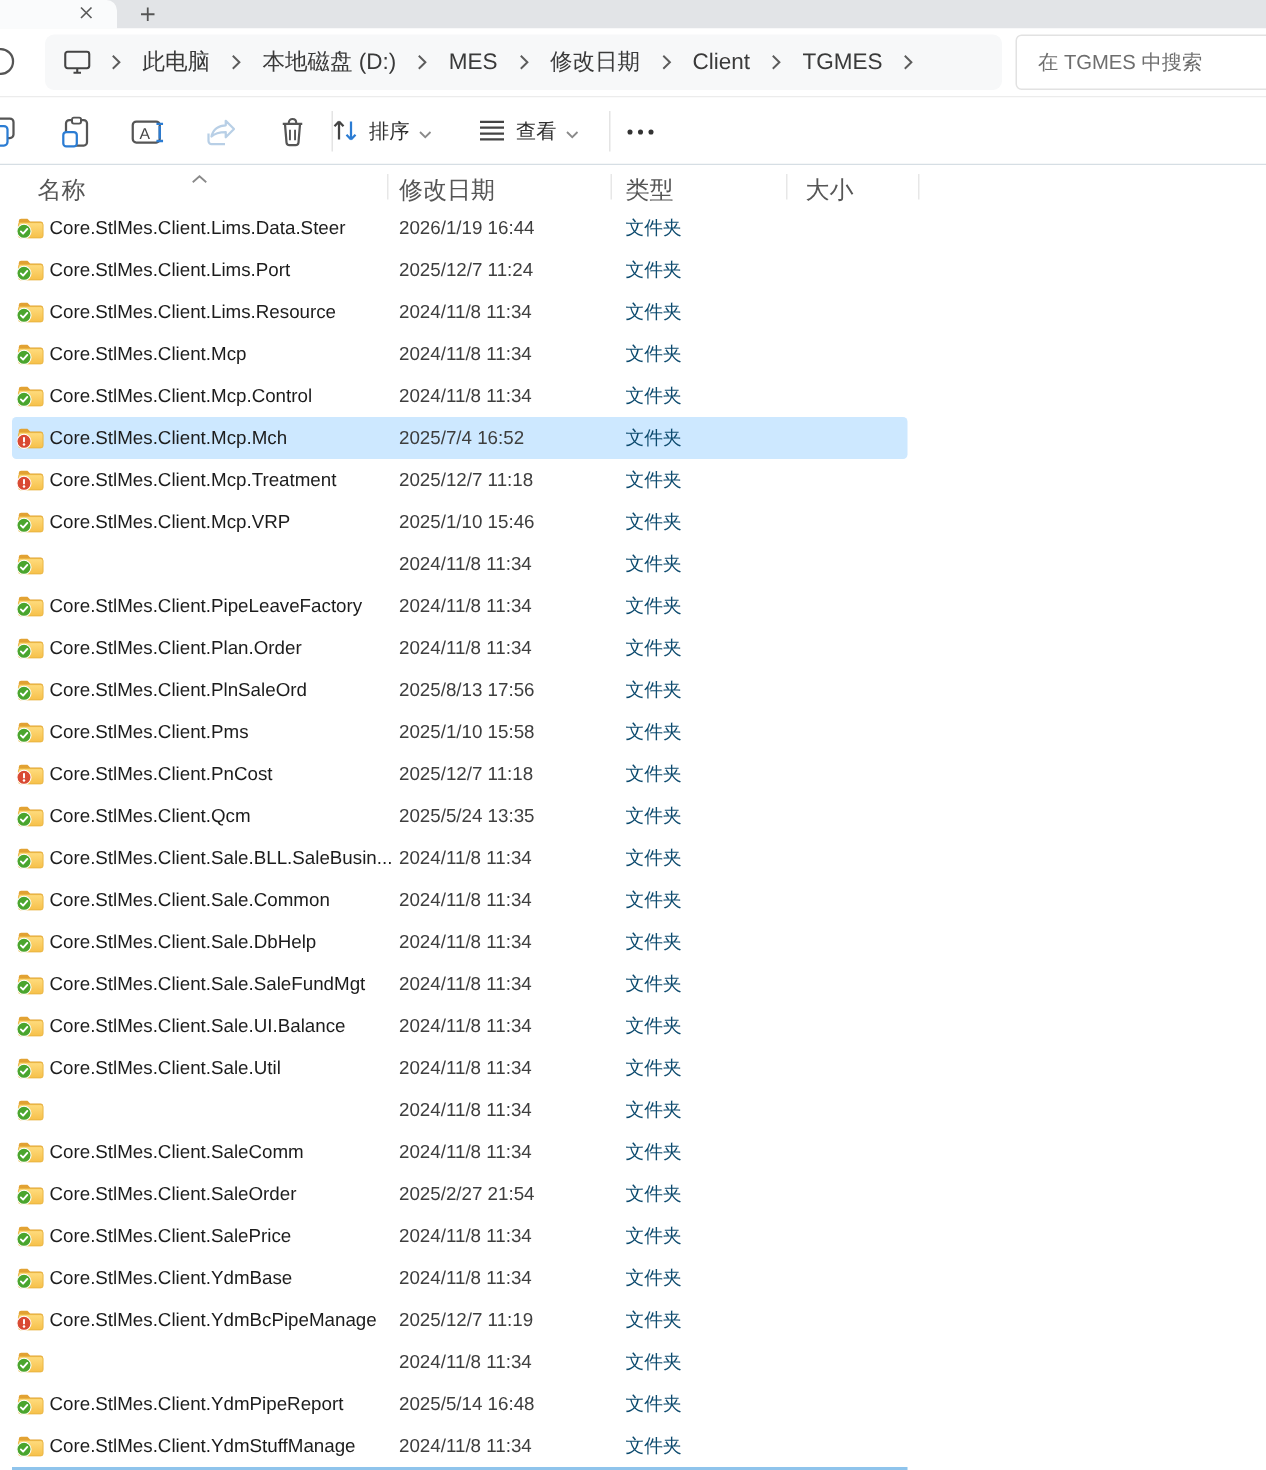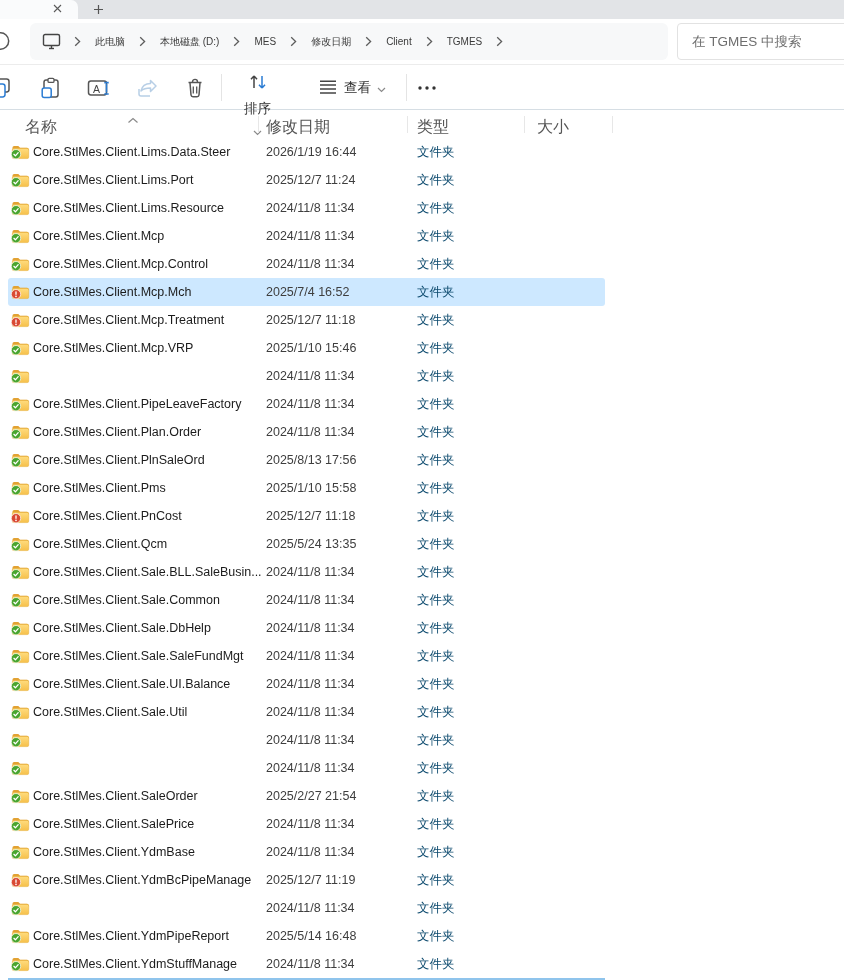--- a/index.html
+++ b/index.html
@@ -14,21 +14,21 @@
     border-top-right-radius:7px;}
   .tab-close{position:absolute;left:50px;top:1px;width:14px;height:14px;display:flex;
     align-items:center;justify-content:center;}
   .tab-new{position:absolute;left:90px;top:1px;width:16px;height:16px;display:flex;
     align-items:center;justify-content:center;}
   
   .addressrow{height:45px;background:#fff;position:relative;}
   .refresh-btn{position:absolute;left:-10px;top:11px;width:24px;height:24px;}
   .addressbar{position:absolute;left:30px;top:4px;width:638px;height:37px;background:#f7f8f9;
     border-radius:6px;display:flex;align-items:center;padding:0 12px;box-sizing:border-box;
-    font-size:10px;color:#3a3a3a;}
+    font-size:15px;color:#3a3a3a;}
   .crumb{padding:0 5px;white-space:nowrap;}
   .crumb-chev{margin:0 9px;display:flex;align-items:center;}
   .pc-icon{margin-right:4px;display:flex;align-items:center;}
   .searchbox{position:absolute;left:677px;top:4px;width:180px;height:37px;background:#fff;
     border:1px solid #e2e2e2;border-radius:4px;box-sizing:border-box;display:flex;
     align-items:center;padding-left:14px;font-size:13.5px;color:#6e6e6e;}
   .hdiv{height:1px;background:#ececec;}
   
   .toolbar{height:44px;background:#fff;position:relative;}
   .tbtn{position:absolute;top:8px;width:30px;height:30px;display:flex;align-items:center;
@@ -170,21 +170,21 @@
     <svg width="22" height="22" viewBox="0 0 22 22" fill="none">
       <path d="M4.5 5.5 h13" stroke="#555" stroke-width="1.5"></path>
       <path d="M8.5 5 c0-3.5 5-3.5 5 0" stroke="#555" stroke-width="1.4"></path>
       <path d="M6 5.8 l1 12.2 a2 2 0 0 0 2 1.8 h4 a2 2 0 0 0 2-1.8 l1-12.2" stroke="#555" stroke-width="1.5"></path>
       <path d="M9.3 9.5 v7 M12.7 9.5 v7" stroke="#555" stroke-width="1.3"></path>
     </svg>
   </div>
 
   <div class="tsep" style="left:221px;"></div>
 
-  <div class="tgroup" style="left:240px;flex-direction:column;">
+  <div class="tgroup" style="left:216px;">
     <span>
       <svg width="20" height="18" viewBox="0 0 20 18" fill="none">
         <path d="M6 15 V3 M6 3 L3 6.2 M6 3 L9 6.2" stroke="#444" stroke-width="1.5"></path>
         <path d="M14 3 V15 M14 15 L11 11.8 M14 15 L17 11.8" stroke="#2b7cd3" stroke-width="1.5"></path>
       </svg>
     </span>
     <span>排序</span>
     <span>
       <svg width="9" height="6" viewBox="0 0 9 6">
           <path d="M1 1 L4.5 4.5 L8 1" stroke="#8a8a8a" stroke-width="1.2" fill="none"></path>
@@ -639,20 +639,21 @@
             <linearGradient id="fg" x1="0" y1="0" x2="0" y2="1">
       <stop offset="0" stop-color="#ffdc7e"></stop>
               <stop offset="1" stop-color="#f6c04a"></stop>
     </linearGradient>
           </defs>
     <path d="M1.5 4.5 q0-1.6 1.6-1.6 h4.2 l1.8 1.8 h7 q1.6 0 1.6 1.6 v1 h-16.2z" fill="#e2a233"></path>
     <rect x="1.3" y="5.4" width="16.4" height="10.2" rx="1.5" fill="url(#fg)" stroke="#e8b23e" stroke-width="0.6"></rect>
     <circle cx="5" cy="11.2" r="4.7" fill="#4aa52e" stroke="#fff" stroke-width="0.7"></circle>
        <path d="M2.9 11.3 L4.4 12.8 L7.2 9.6" stroke="#fff" stroke-width="1.25" fill="none" stroke-linecap="round" stroke-linejoin="round"></path>
         </svg></span>
+      <span class="cell-name">Core.StlMes.Client.SaleComm</span>
       <span class="cell-date">2024/11/8 11:34</span>
       <span class="cell-type">文件夹</span>
     </div>
     <div class="row">
       <div class="row-bg"></div>
       <span class="cell-icon"><svg width="19" height="17" viewBox="0 0 19 17">
     <defs>
             <linearGradient id="fg" x1="0" y1="0" x2="0" y2="1">
       <stop offset="0" stop-color="#ffdc7e"></stop>
               <stop offset="1" stop-color="#f6c04a"></stop>

